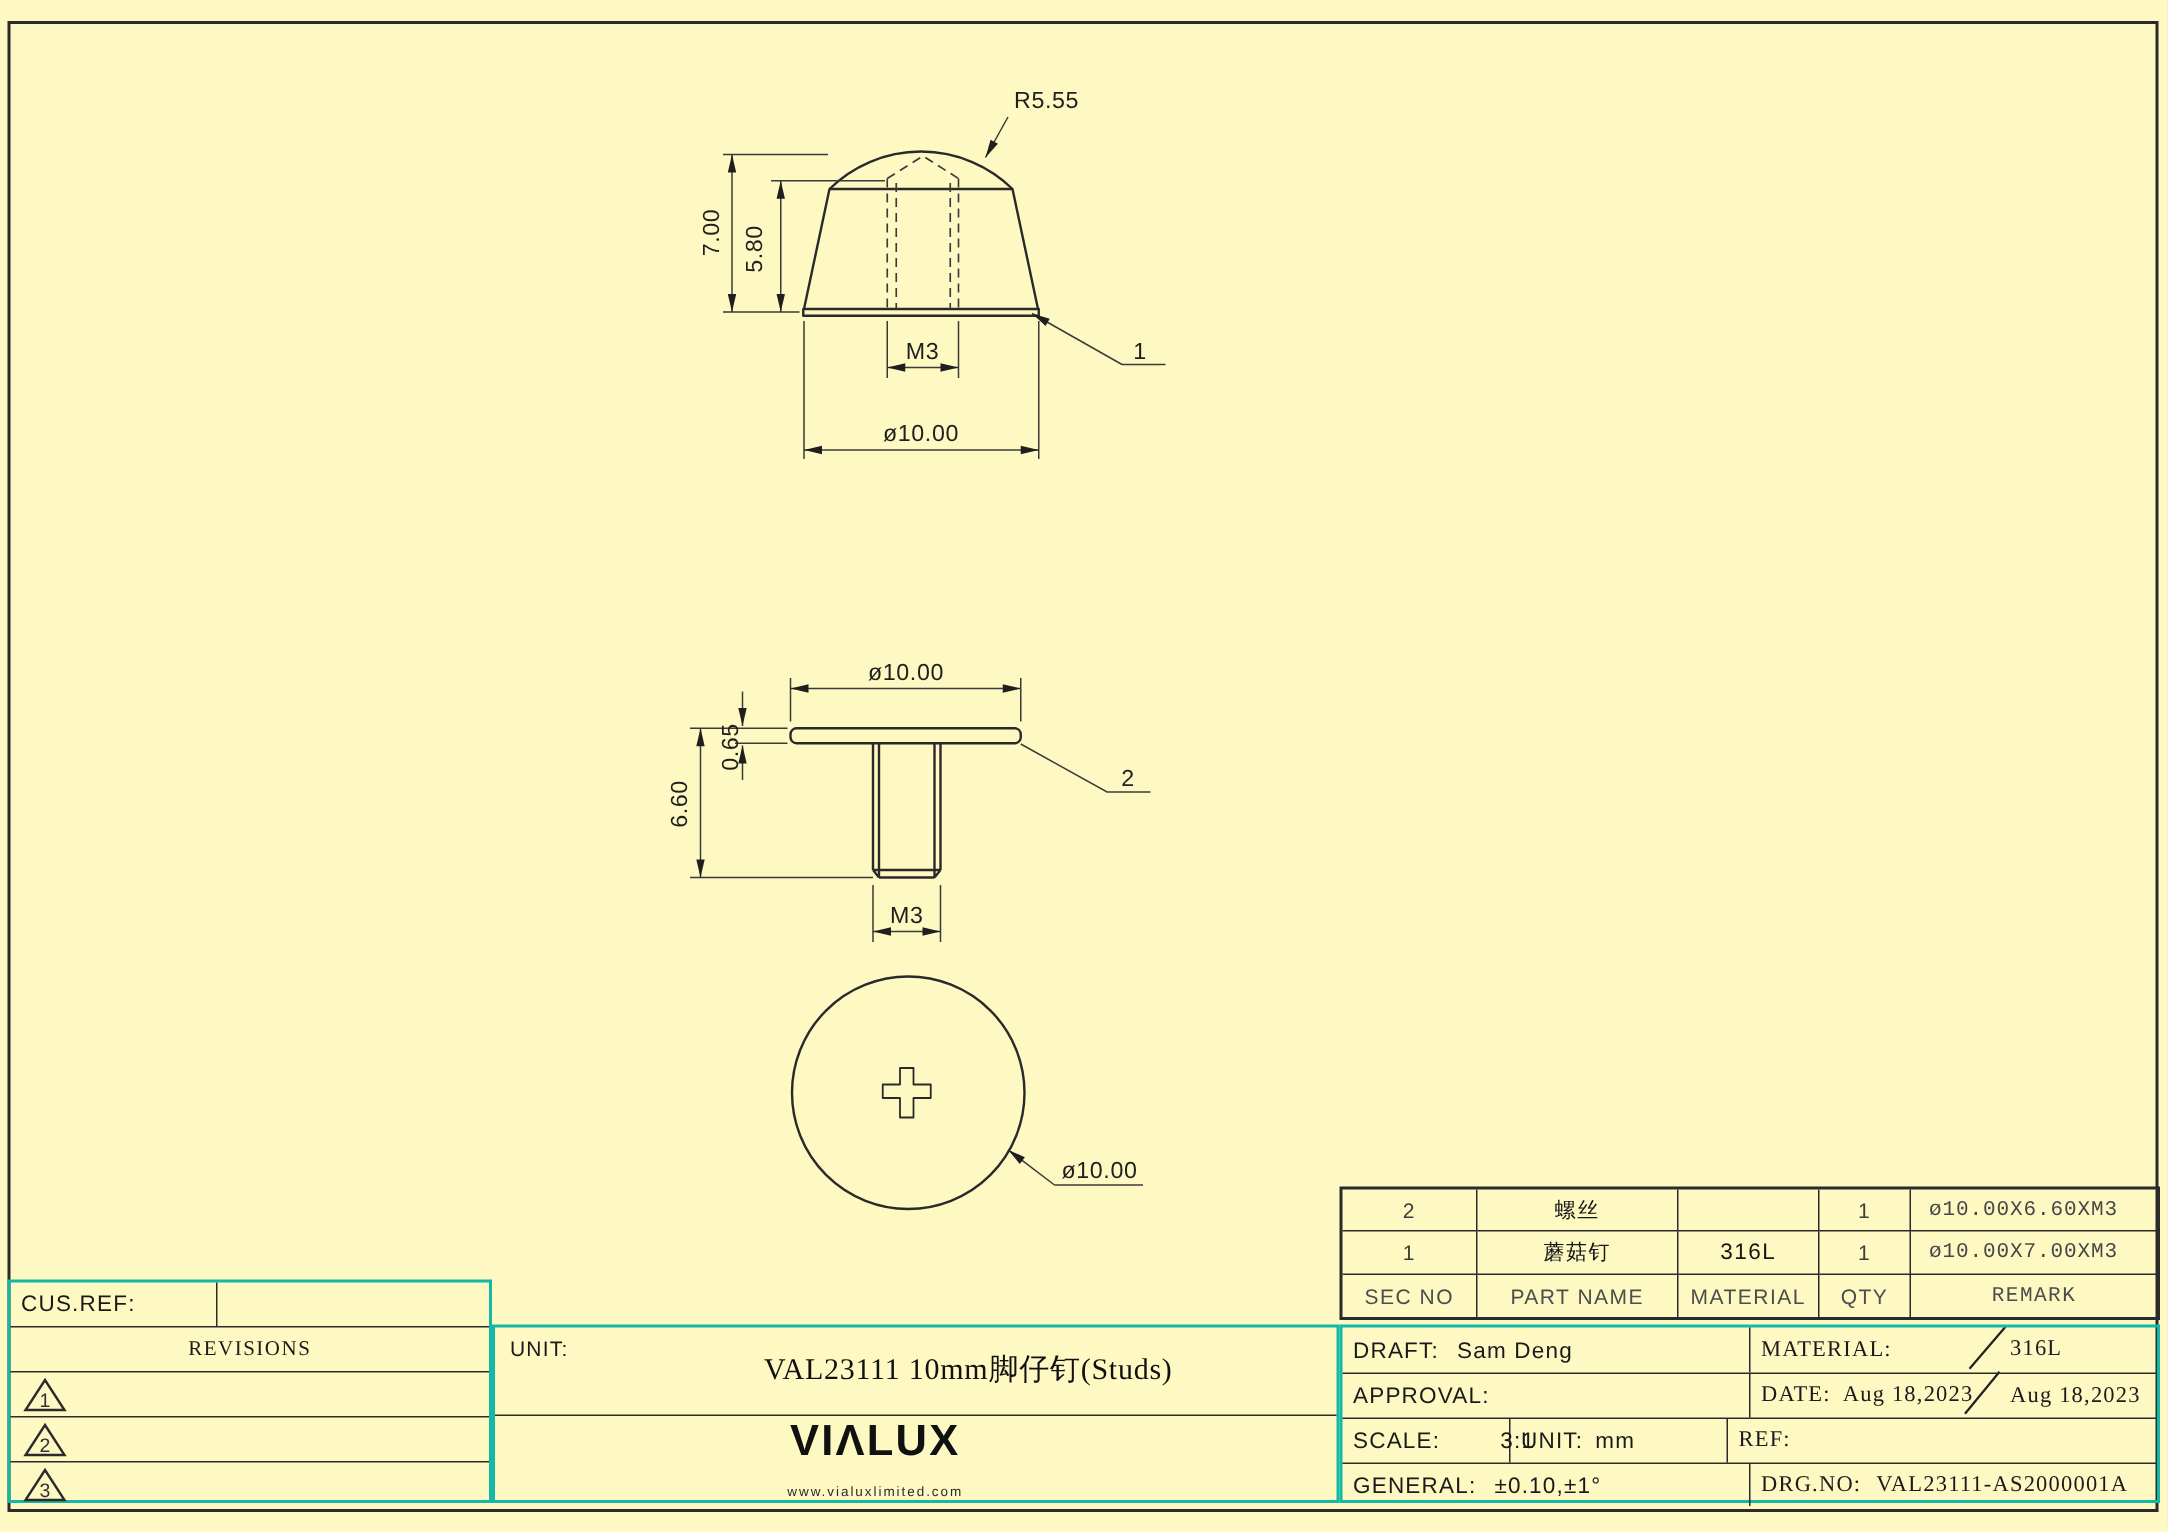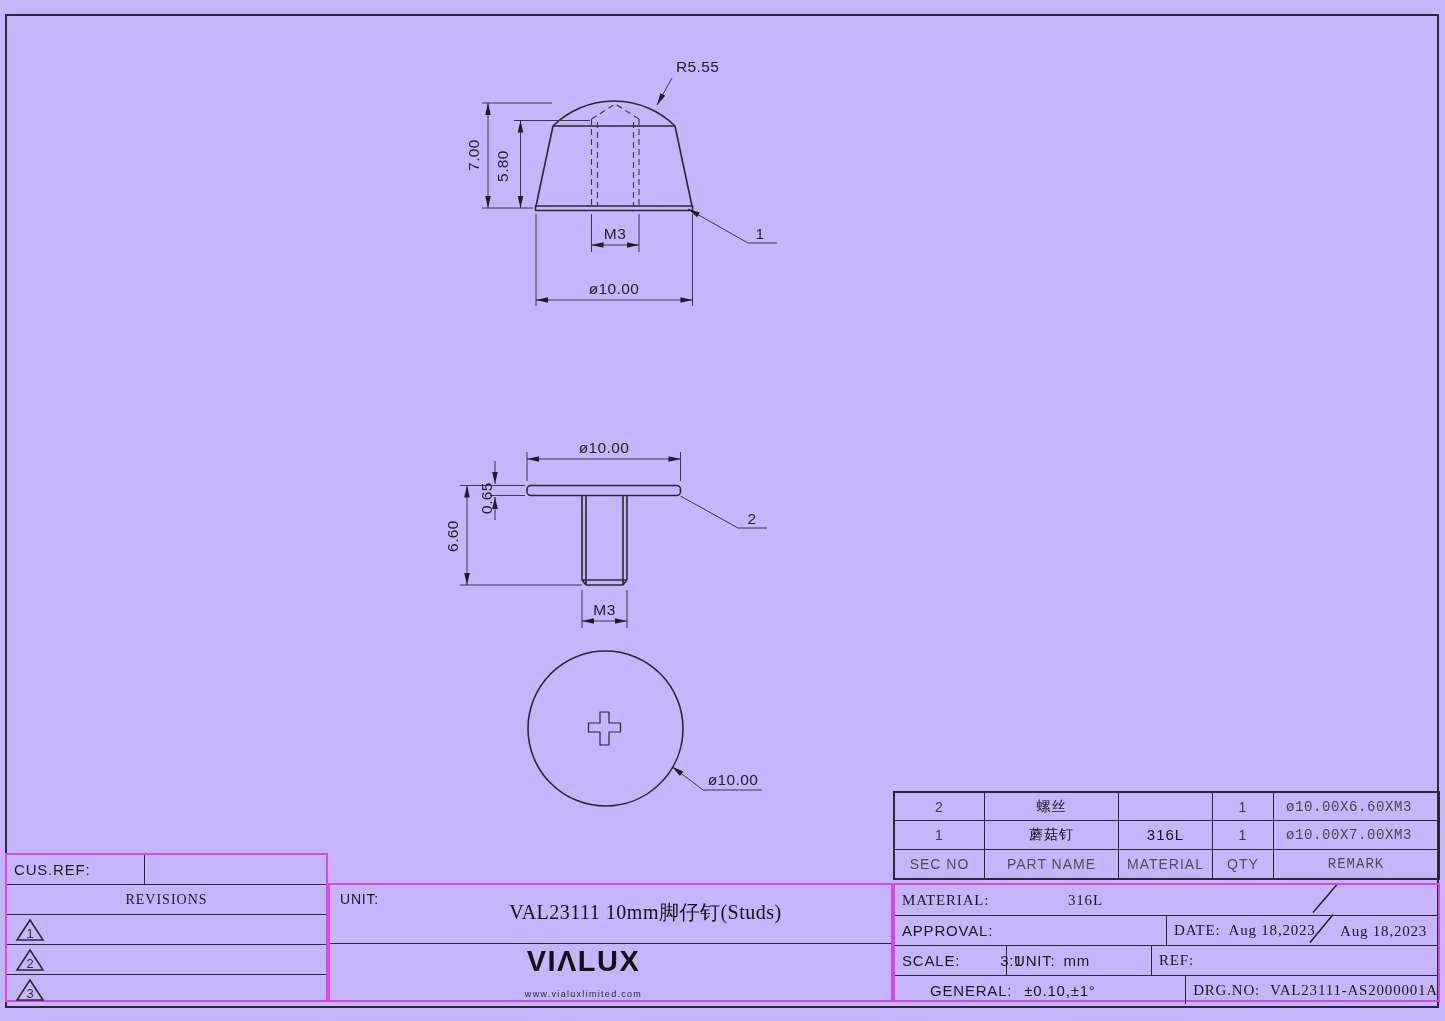--- a/index.html
+++ b/index.html
@@ -1,27 +1,27 @@
 <!DOCTYPE html>
 <html><head>
 <meta charset="utf-8">
 <style>
   html,body{margin:0;padding:0;background:#e8e8e8;}
-  .page{position:relative;width:1445px;height:1021px;background:#c4b5fd;
+  .page{position:relative;width:1445px;height:1021px;background:#fef9c3;
         font-family:"Liberation Sans",sans-serif;color:#1a1a1a;overflow:hidden;}
   .page-border{position:absolute;left:5px;top:14px;width:1434px;height:994px;
         border:2px solid #2b2b2b;box-sizing:border-box;}
   svg.drawing{position:absolute;left:0;top:0;pointer-events:none;}
   .ol{stroke:#2a2a2a;stroke-width:1.6;fill:none;stroke-linejoin:round;}
   .thin{stroke:#3a3a3a;stroke-width:1;fill:none;}
   .dash{stroke:#3a3a3a;stroke-width:1.1;fill:none;stroke-dasharray:6 4;}
   .slash{stroke:#222;stroke-width:1.5;fill:none;}
   .dt{font-family:"Liberation Sans",sans-serif;font-size:15.5px;fill:#1f1f1f;letter-spacing:0.4px;}
 
-  .blk{position:absolute;box-sizing:border-box;border:2px solid #d946ef;background:transparent;}
+  .blk{position:absolute;box-sizing:border-box;border:2px solid #14b8a6;background:transparent;}
   .row{display:flex;box-sizing:border-box;border-bottom:1.5px solid #2b2b2b;}
   .row:last-child{border-bottom:none;}
   .cell{display:flex;align-items:center;box-sizing:border-box;border-right:1.5px solid #2b2b2b;
         padding-left:7px;font-size:15px;letter-spacing:0.8px;white-space:nowrap;overflow:visible;}
   .cell:last-child{border-right:none;font-family:Liberation Serif, serif;}
   .cell .val{margin-left:12px;}
 
   
   .pt{position:absolute;left:893px;top:791px;width:547px;height:89px;box-sizing:border-box;
       border:2px solid #2b2b2b;display:grid;grid-template-columns:90px 134px 94px 61px 1fr;
@@ -53,21 +53,21 @@
       font-family:"Liberation Serif",serif;font-size:20px;letter-spacing:0.5px;color:#111;}
   .mb .logo-area{height:58px;display:flex;flex-direction:column;align-items:center;justify-content:center;
       transform:translateX(-27px);}
   .logo-word{font-weight:800;font-size:29px;letter-spacing:1.5px;color:#111;line-height:1;}
   .logo-url{font-size:9px;letter-spacing:1.3px;color:#2a2a2a;margin-top:13px;}
 
   
   .tb{left:893px;top:883px;width:547px;height:119px;}
   .tb .row1{height:31px;}
   .tb .row2,.tb .row3{height:30px;}
-  .tb .row4{height:28px;padding-left:28px;}
+  .tb .row4{height:28px;}
   .tb .w272{width:272px;}
   .tb .w127{width:112px;gap:24px;}
   .tb .w145{width:145px;}
   .tb .grow{flex:1;position:relative;}
   .tb .abs-val{position:absolute;left:173px;top:50%;transform:translateY(-50%);}
 </style>
 </head>
 <body>
 
 <div class="page">
@@ -204,20 +204,24 @@
       <div class="title-text">VAL23111  10mm脚仔钉(Studs)</div>
     </div>
     <div class="logo-area">
       <div class="logo-word">VIΛLUX</div>
       <div class="logo-url">www.vialuxlimited.com</div>
     </div>
   </div>
 
   <div class="blk tb">
     <div class="row row1">
+      <div class="cell w272">
+        <span>DRAFT:</span>
+        <span class="val">Sam Deng</span>
+      </div>
       <div class="cell grow">
         <span>MATERIAL:</span>
         <span class="abs-val">316L</span>
       </div>
     </div>
     <div class="row row2">
       <div class="cell w272">
         <span>APPROVAL:</span>
       </div>
       <div class="cell grow">

